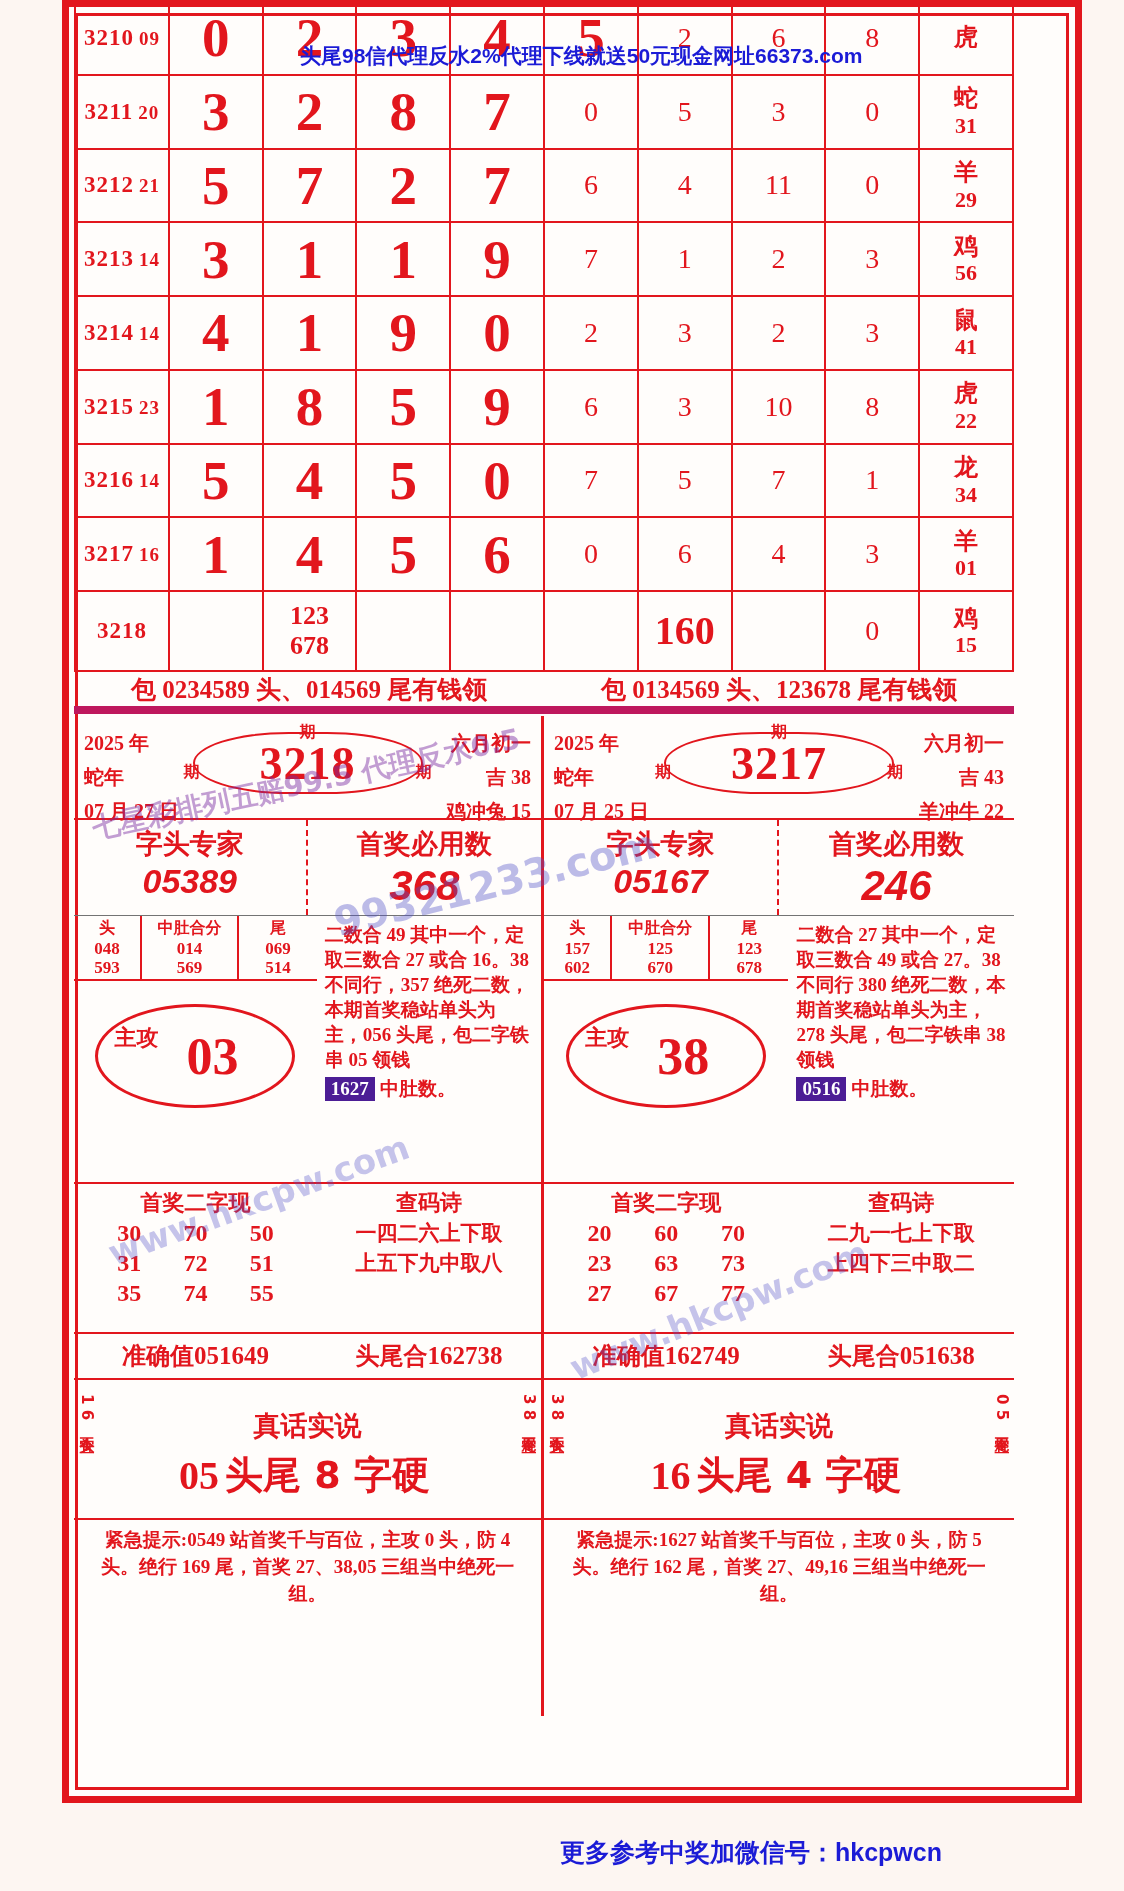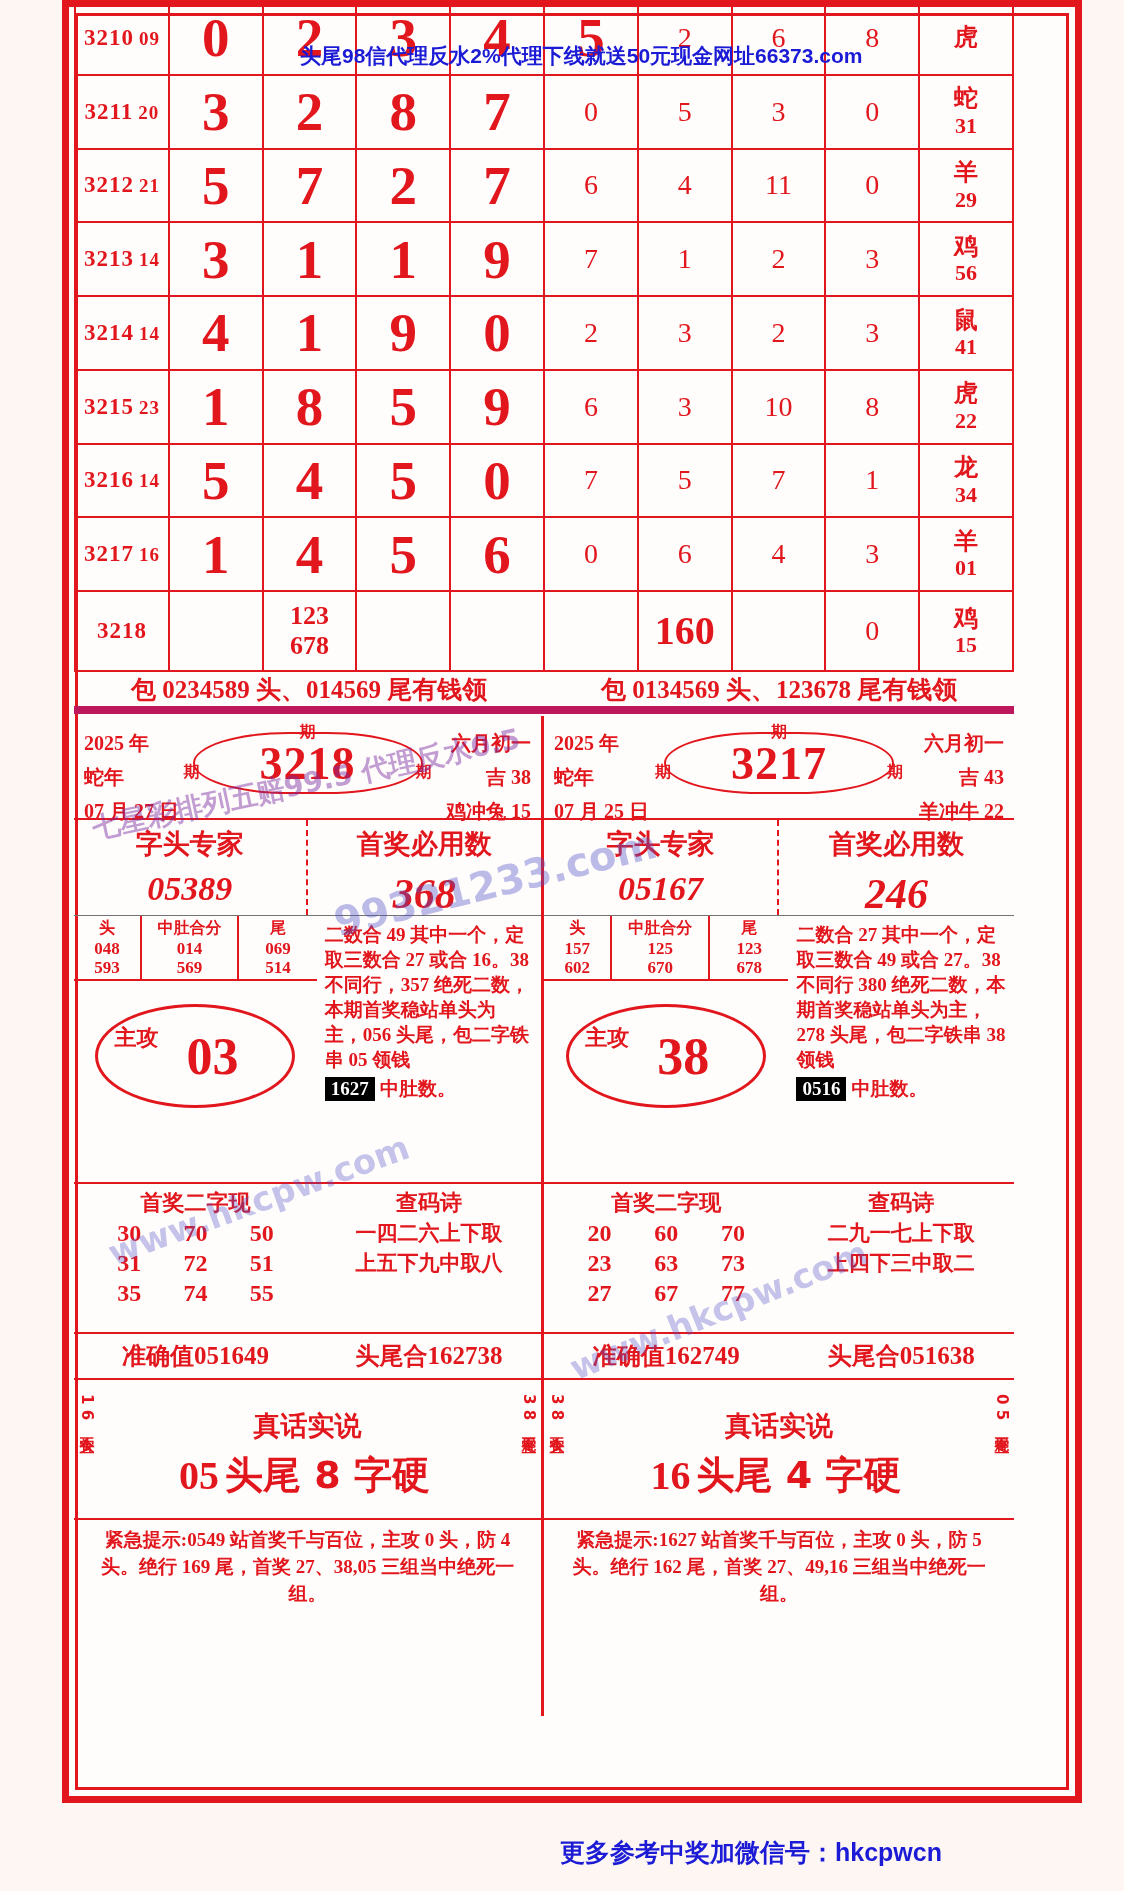--- a/index.html
+++ b/index.html
@@ -155,23 +155,23 @@
   .experts {
     height:96px;
     display:flex;
     border-bottom:1px solid #737373;
   }
   .exp-col { width:50%; text-align:center; color:#e2161d; position:relative;}
   .exp-col.left { border-right:2px dashed #e2161d; }
   .exp-title { font-size:27px; font-weight:bold; margin-top:6px; }
   .exp-val {
     font-size:34px; font-weight:bold;
-    font-family:Liberation Serif, serif;
+    font-family:Liberation Sans, sans-serif;
     font-style:italic;
-    margin-top:8px;
+    margin-top:0;
   }
   .exp-val.big { font-size:42px; }
 
   
   .midblock { display:flex; height:268px; border-bottom:2px solid #e2161d;}
   .mid-left { width:52%; position:relative; }
   .mid-right{ width:48%; position:relative; padding:6px 8px; color:#e2161d;}
   .htb {
     display:flex; border-bottom:2px solid #e2161d;
     color:#e2161d; text-align:center;
@@ -208,21 +208,21 @@
     font-family:"Liberation Serif", serif;
     margin-left:34px;
   }
   .poem {
     font-size:19px; line-height:25px;
     font-family:"Liberation Serif", serif;
     font-weight:bold;
   }
   .tag-red {
     display:inline-block;
-    background:#000000; color:#fff;
+    background:#4c1d95; color:#fff;
     font-size:19px; font-weight:bold;
     padding:1px 6px;
     font-family:"Liberation Serif", serif;
   }
 
   
   .lowblock { display:flex; height:150px; border-bottom:2px solid #e2161d; }
   .low-left { width:52%; color:#e2161d; text-align:center; position:relative;}
   .low-right{ width:48%; color:#e2161d; text-align:center; }
   .low-title { font-size:22px; font-weight:bold; margin-top:4px;}

